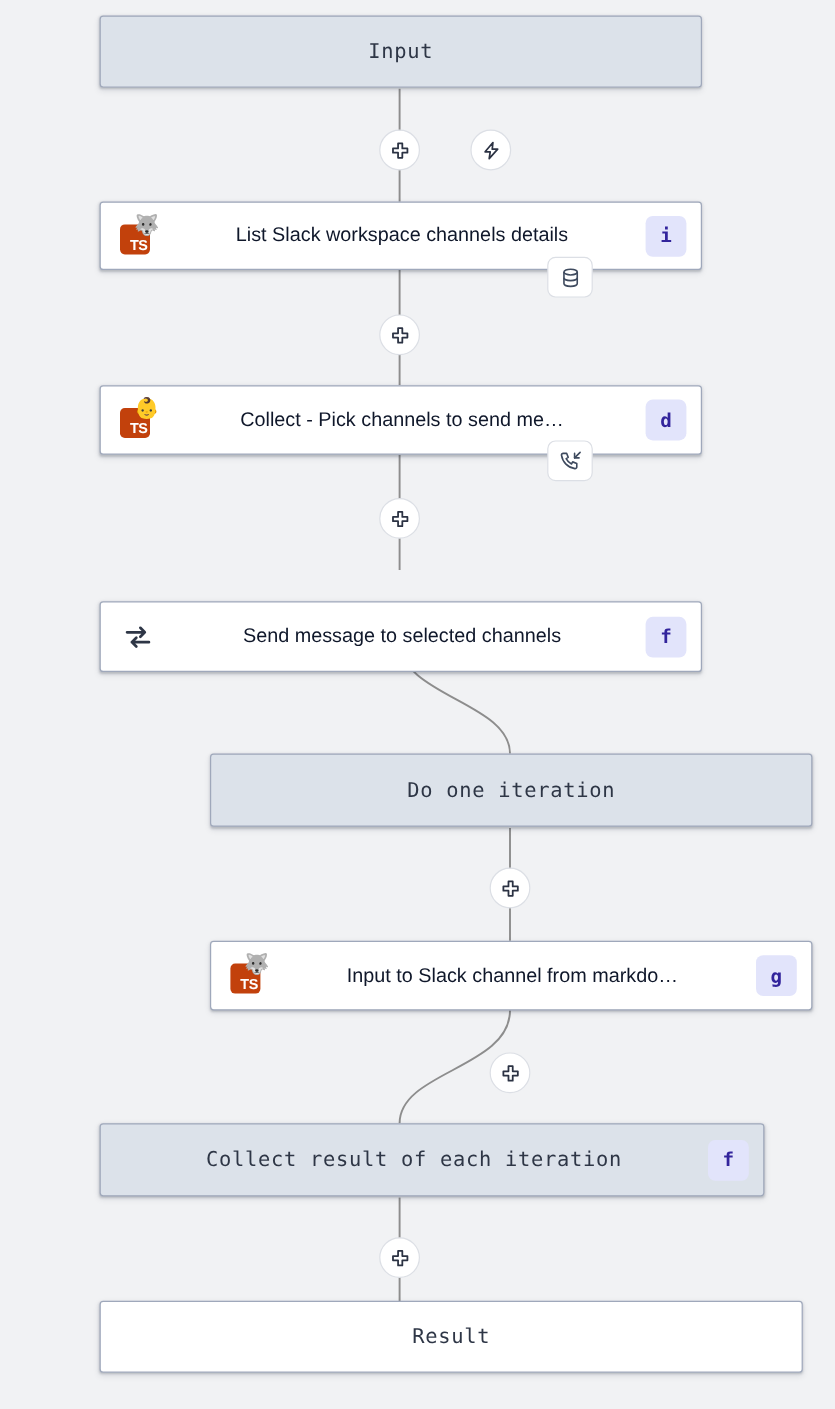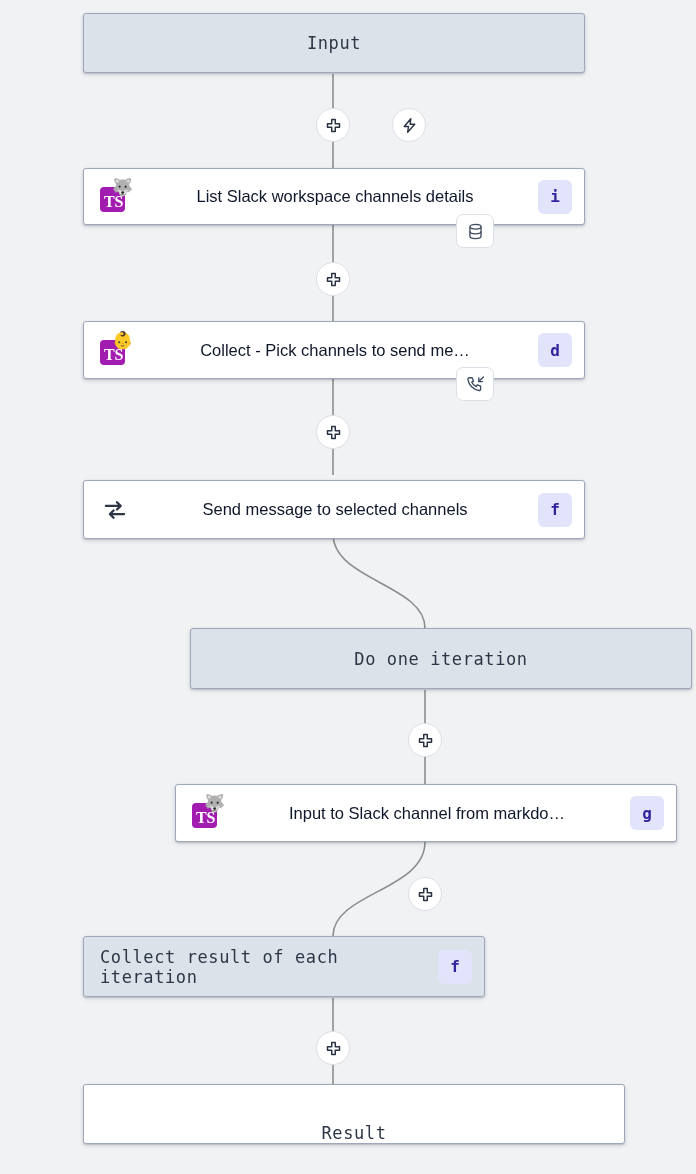--- a/index.html
+++ b/index.html
@@ -82,24 +82,24 @@
     align-items: center;
     justify-content: center;
   }
   .ts-badge {
     position: absolute;
     left: 2px;
     bottom: 2px;
     width: 25px;
     height: 25px;
     border-radius: 4px;
-    background: #a21caf;
+    background: #c2410c;
     color: #ffffff;
-    font-family: Liberation Serif, serif;
-    font-size: 16px;
+    font-family: Liberation Sans, sans-serif;
+    font-size: 12px;
     font-weight: bold;
     display: flex;
     align-items: flex-end;
     justify-content: flex-end;
     letter-spacing: -0.3px;
     padding: 0 2px 1px 0;
     box-sizing: border-box;
   }
   .overlay-emoji {
     position: absolute;
@@ -265,36 +265,36 @@
       <path d="M16.2 3.6v4.7h4.7" fill="none" stroke="#3e4a5e" stroke-width="1.7" stroke-linejoin="round" stroke-linecap="round"></path>
     </svg>
   </div>
 
   <div class="edge-btn" style="left:288px; top:415px;">
     <svg width="17" height="17" viewBox="0 0 24 24">
       <path d="M9.5 3.5h5v6h6v5h-6v6h-5v-6h-6v-5h6z" fill="none" stroke="#2b3243" stroke-width="2.1" stroke-linejoin="round"></path>
     </svg>
   </div>
 
-  <div class="node step" style="left:55px; top:480px; width:502px; height:59px;">
+  <div class="node step" style="left:55px; top:501px; width:502px; height:59px;">
     <div class="icon-slot">
       <div class="loop-icon-wrap">
         <svg width="26" height="26" viewBox="0 0 24 24">
           <path d="M3.6 8.2h13.1M13.8 4.8l3.4 3.4-3.4 3.4" fill="none" stroke="#2e3646" stroke-width="2.1" stroke-linecap="round" stroke-linejoin="round"></path>
           <path d="M20.4 15.8H7.3M10.7 12.4l-3.4 3.4 3.4 3.4" fill="none" stroke="#2e3646" stroke-width="2.1" stroke-linecap="round" stroke-linejoin="round"></path>
         </svg>
       </div>
     </div>
     <div class="step-center">
       <span class="step-label">Send message to selected channels</span>
     </div>
     <div class="badge">f</div>
   </div>
 
-  <div class="node terminal" style="left:162px; top:628px; width:502px; height:61px;">
+  <div class="node terminal" style="left:147px; top:628px; width:502px; height:61px;">
     <span class="mono-label">Do one iteration</span>
   </div>
 
   <div class="edge-btn" style="left:380px; top:723px;">
     <svg width="17" height="17" viewBox="0 0 24 24">
       <path d="M9.5 3.5h5v6h6v5h-6v6h-5v-6h-6v-5h6z" fill="none" stroke="#2b3243" stroke-width="2.1" stroke-linejoin="round"></path>
     </svg>
   </div>
 
   <div class="node step" style="left:147px; top:784px; width:502px; height:58px;">
@@ -307,30 +307,30 @@
     </div>
     <div class="badge">g</div>
   </div>
 
   <div class="edge-btn" style="left:380px; top:877px;">
     <svg width="17" height="17" viewBox="0 0 24 24">
       <path d="M9.5 3.5h5v6h6v5h-6v6h-5v-6h-6v-5h6z" fill="none" stroke="#2b3243" stroke-width="2.1" stroke-linejoin="round"></path>
     </svg>
   </div>
 
-  <div class="node tinted" style="left:55px; top:936px; width:402px; height:61px;">
+  <div class="node tinted" style="left:55px; top:936px; width:554px; height:61px;">
     <div class="mono-center">
       <span class="mono-label">Collect result of each iteration</span>
     </div>
     <div class="badge">f</div>
   </div>
 
   <div class="edge-btn" style="left:288px; top:1031px;">
     <svg width="17" height="17" viewBox="0 0 24 24">
       <path d="M9.5 3.5h5v6h6v5h-6v6h-5v-6h-6v-5h6z" fill="none" stroke="#2b3243" stroke-width="2.1" stroke-linejoin="round"></path>
     </svg>
   </div>
 
-  <div class="node terminal-white" style="left:55px; top:1084px; width:542px; height:60px;align-items:flex-end;">
+  <div class="node terminal-white" style="left:55px; top:1084px; width:586px; height:60px;">
     <span class="mono-label">Result</span>
   </div>
 
 </div>
 
 </body></html>

